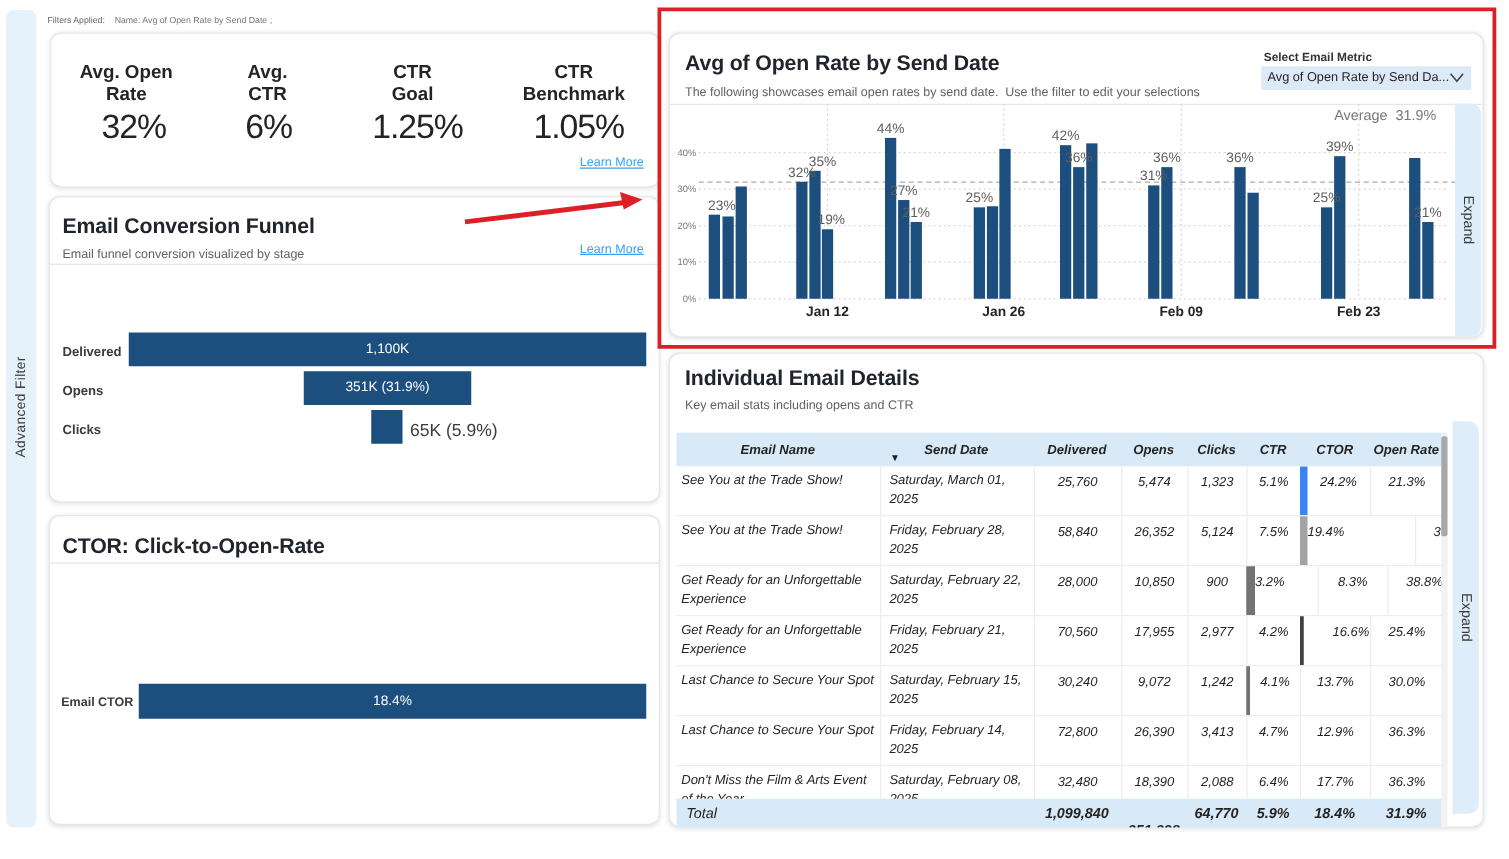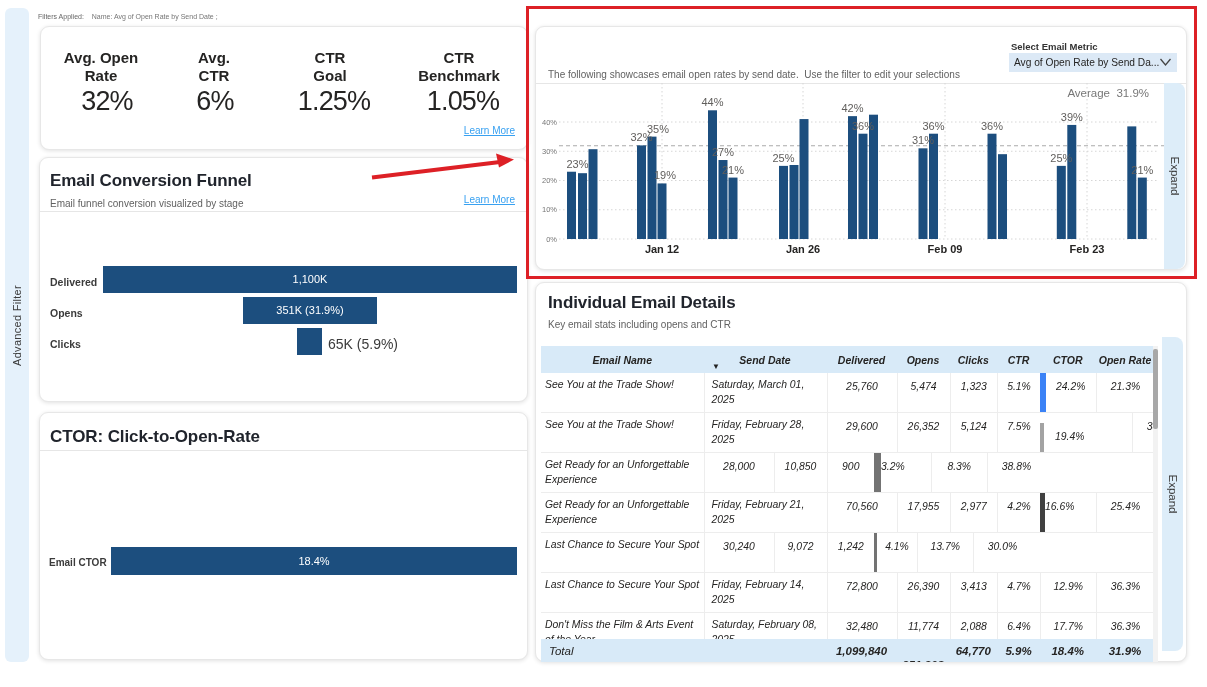--- a/index.html
+++ b/index.html
@@ -51,20 +51,21 @@
 </div>
 
 <div class="card" style="left:39px; top:412px; width:489px; height:248px;">
   <div class="title" style="position:absolute; left:10px; top:14px;">CTOR: Click-to-Open-Rate</div>
   <div class="divider" style="top:37px;"></div>
   <div style="position:absolute; left:9px; top:144px; font-size:10px; font-weight:700; color:#3b3b3b; white-space:nowrap;">Email CTOR</div>
   <div style="position:absolute; left:71px; top:134px; width:406px; height:28px; background:#1c4e7e; color:#fff; font-size:11px; text-align:center; line-height:28px;">18.4%</div>
 </div>
 
 <div class="card" style="left:535px; top:26px; width:652px; height:244px;">
+  <div class="title" style="position:absolute; left:12px; top:14px;">Avg of Open Rate by Send Date</div>
   <div class="subtitle" style="position:absolute; left:12px; top:42px;">The following showcases email open rates by send date.&nbsp; Use the filter to edit your selections</div>
   <div style="position:absolute; left:475px; top:14px; font-size:9.5px; font-weight:700; color:#333;">Select Email Metric</div>
   <div style="position:absolute; left:473px; top:26px; width:168px; height:19px; background:#dce9f6; font-size:10.2px; color:#252423; line-height:19px; padding-left:5px; white-space:nowrap; overflow:hidden;">Avg of Open Rate by Send Da...
     <svg style="position:absolute; right:6px; top:5px;" width="11" height="9" viewBox="0 0 11 9">
         <path d="M0.5 1 L5.5 7 L10.5 1" fill="none" stroke="#444" stroke-width="1.3"></path>
       </svg>
   </div>
   <div class="divider" style="top:56px;"></div>
   <div class="expand-strip" style="right:1px; top:56px; width:21px; height:186px;">
       <span>Expand</span>
@@ -157,48 +158,50 @@
           <div style="width:70px; text-align:center; padding-top:7px;border-left:1px solid #ededed; flex-shrink:0; line-height:14.5px; overflow:hidden;">25,760</div>
           <div style="width:53px; text-align:center; padding-top:7px;border-left:1px solid #ededed; flex-shrink:0; line-height:14.5px; overflow:hidden;">5,474</div>
           <div style="width:47.5px; text-align:center; padding-top:7px;border-left:1px solid #ededed; flex-shrink:0; line-height:14.5px; overflow:hidden;">1,323</div>
           <div style="width:43px; text-align:center; padding-top:7px;border-left:1px solid #ededed; flex-shrink:0; line-height:14.5px; overflow:hidden;">5.1%</div>
           <div style="width:55.5px; text-align:center; padding-top:7px;border-left:6px solid #3b82f6; flex-shrink:0; line-height:14.5px; overflow:hidden;">24.2%</div>
           <div style="width:59px; text-align:center; padding-top:7px;border-left:1px solid #ededed; flex-shrink:0; line-height:14.5px; overflow:hidden;">21.3%</div>
         </div>
         <div style="display:flex; height:40px; border-bottom:1px solid #ededed;">
           <div style="width:162.5px; text-align:left; padding:5px 2px 0 4px; flex-shrink:0; line-height:14.5px; overflow:hidden;">See You at the Trade Show!</div>
           <div style="width:123px; text-align:left; padding:5px 2px 0 7px;border-left:1px solid #ededed; flex-shrink:0; line-height:14.5px; overflow:hidden;">Friday, February 28, 2025</div>
-          <div style="width:70px; text-align:center; padding-top:7px;border-left:1px solid #ededed; flex-shrink:0; line-height:14.5px; overflow:hidden;">29,600</div>
+          <div style="width:70px; text-align:center; padding-top:7px;border-left:1px solid #ededed; flex-shrink:0; line-height:14.5px; overflow:hidden;">58,840</div>
           <div style="width:53px; text-align:center; padding-top:7px;border-left:1px solid #ededed; flex-shrink:0; line-height:14.5px; overflow:hidden;">26,352</div>
           <div style="width:47.5px; text-align:center; padding-top:7px;border-left:1px solid #ededed; flex-shrink:0; line-height:14.5px; overflow:hidden;">5,124</div>
           <div style="width:43px; text-align:center; padding-top:7px;border-left:1px solid #ededed; flex-shrink:0; line-height:14.5px; overflow:hidden;">7.5%</div>
-          <div style="width:55.5px; text-align:center; padding-top:7px;border-left:4px solid #a3a3a3; flex-shrink:0; line-height:14.5px; overflow:hidden;margin-top:10px;">19.4%</div>
+          <div style="width:55.5px; text-align:left; padding-top:7px;border-left:6px solid #a3a3a3; flex-shrink:0; line-height:14.5px; overflow:hidden;">19.4%</div>
           <div style="width:59px; text-align:center; padding-top:7px;border-left:1px solid #ededed; flex-shrink:0; line-height:14.5px; overflow:hidden;margin-left:36px;">38.6%</div>
         </div>
         <div style="display:flex; height:40px; border-bottom:1px solid #ededed;">
           <div style="width:162.5px; text-align:left; padding:5px 2px 0 4px; flex-shrink:0; line-height:14.5px; overflow:hidden;">Get Ready for an Unforgettable Experience</div>
+          <div style="width:123px; text-align:left; padding:5px 2px 0 7px;border-left:1px solid #ededed; flex-shrink:0; line-height:14.5px; overflow:hidden;">Saturday, February 22, 2025</div>
           <div style="width:70px; text-align:center; padding-top:7px;border-left:1px solid #ededed; flex-shrink:0; line-height:14.5px; overflow:hidden;">28,000</div>
           <div style="width:53px; text-align:center; padding-top:7px;border-left:1px solid #ededed; flex-shrink:0; line-height:14.5px; overflow:hidden;">10,850</div>
           <div style="width:47.5px; text-align:center; padding-top:7px;border-left:1px solid #ededed; flex-shrink:0; line-height:14.5px; overflow:hidden;">900</div>
           <div style="width:43px; padding-top:7px;border-left:7px solid #737373; flex-shrink:0; line-height:14.5px; overflow:hidden;">3.2%</div>
           <div style="width:55.5px; text-align:center; padding-top:7px;border-left:1px solid #ededed; flex-shrink:0; line-height:14.5px; overflow:hidden;margin-left:14px;">8.3%</div>
           <div style="width:59px; text-align:center; padding-top:7px;border-left:1px solid #ededed; flex-shrink:0; line-height:14.5px; overflow:hidden;">38.8%</div>
         </div>
         <div style="display:flex; height:40px; border-bottom:1px solid #ededed;">
           <div style="width:162.5px; text-align:left; padding:5px 2px 0 4px; flex-shrink:0; line-height:14.5px; overflow:hidden;">Get Ready for an Unforgettable Experience</div>
           <div style="width:123px; text-align:left; padding:5px 2px 0 7px;border-left:1px solid #ededed; flex-shrink:0; line-height:14.5px; overflow:hidden;">Friday, February 21, 2025</div>
           <div style="width:70px; text-align:center; padding-top:7px;border-left:1px solid #ededed; flex-shrink:0; line-height:14.5px; overflow:hidden;">70,560</div>
           <div style="width:53px; text-align:center; padding-top:7px;border-left:1px solid #ededed; flex-shrink:0; line-height:14.5px; overflow:hidden;">17,955</div>
           <div style="width:47.5px; text-align:center; padding-top:7px;border-left:1px solid #ededed; flex-shrink:0; line-height:14.5px; overflow:hidden;">2,977</div>
           <div style="width:43px; text-align:center; padding-top:7px;border-left:1px solid #ededed; flex-shrink:0; line-height:14.5px; overflow:hidden;">4.2%</div>
-          <div style="width:55.5px; text-align:left; padding-top:7px;border-left:5px solid #404040; flex-shrink:0; line-height:14.5px; overflow:hidden;">16.6%</div>
+          <div style="width:55.5px; text-align:right; padding-top:7px;border-left:3px solid #404040; flex-shrink:0; line-height:14.5px; overflow:hidden;">16.6%</div>
           <div style="width:59px; text-align:center; padding-top:7px;border-left:1px solid #ededed; flex-shrink:0; line-height:14.5px; overflow:hidden;">25.4%</div>
         </div>
         <div style="display:flex; height:40px; border-bottom:1px solid #ededed;">
           <div style="width:162.5px; text-align:left; padding:5px 2px 0 4px; flex-shrink:0; line-height:14.5px; overflow:hidden;">Last Chance to Secure Your Spot</div>
+          <div style="width:123px; text-align:left; padding:5px 2px 0 7px;border-left:1px solid #ededed; flex-shrink:0; line-height:14.5px; overflow:hidden;">Saturday, February 15, 2025</div>
           <div style="width:70px; text-align:center; padding-top:7px;border-left:1px solid #ededed; flex-shrink:0; line-height:14.5px; overflow:hidden;">30,240</div>
           <div style="width:53px; text-align:center; padding-top:7px;border-left:1px solid #ededed; flex-shrink:0; line-height:14.5px; overflow:hidden;">9,072</div>
           <div style="width:47.5px; text-align:center; padding-top:7px;border-left:1px solid #ededed; flex-shrink:0; line-height:14.5px; overflow:hidden;">1,242</div>
           <div style="width:43px; text-align:center; padding-top:7px;border-left:3px solid #737373; flex-shrink:0; line-height:14.5px; overflow:hidden;">4.1%</div>
           <div style="width:55.5px; text-align:center; padding-top:7px;border-left:1px solid #ededed; flex-shrink:0; line-height:14.5px; overflow:hidden;">13.7%</div>
           <div style="width:59px; text-align:center; padding-top:7px;border-left:1px solid #ededed; flex-shrink:0; line-height:14.5px; overflow:hidden;">30.0%</div>
         </div>
         <div style="display:flex; height:40px; border-bottom:1px solid #ededed;">
           <div style="width:162.5px; text-align:left; padding:5px 2px 0 4px; flex-shrink:0; line-height:14.5px; overflow:hidden;">Last Chance to Secure Your Spot</div>
           <div style="width:123px; text-align:left; padding:5px 2px 0 7px;border-left:1px solid #ededed; flex-shrink:0; line-height:14.5px; overflow:hidden;">Friday, February 14, 2025</div>
@@ -206,21 +209,21 @@
           <div style="width:53px; text-align:center; padding-top:7px;border-left:1px solid #ededed; flex-shrink:0; line-height:14.5px; overflow:hidden;">26,390</div>
           <div style="width:47.5px; text-align:center; padding-top:7px;border-left:1px solid #ededed; flex-shrink:0; line-height:14.5px; overflow:hidden;">3,413</div>
           <div style="width:43px; text-align:center; padding-top:7px;border-left:1px solid #ededed; flex-shrink:0; line-height:14.5px; overflow:hidden;">4.7%</div>
           <div style="width:55.5px; text-align:center; padding-top:7px;border-left:1px solid #ededed; flex-shrink:0; line-height:14.5px; overflow:hidden;">12.9%</div>
           <div style="width:59px; text-align:center; padding-top:7px;border-left:1px solid #ededed; flex-shrink:0; line-height:14.5px; overflow:hidden;">36.3%</div>
         </div>
         <div style="display:flex; height:40px; border-bottom:1px solid #ededed;">
           <div style="width:162.5px; text-align:left; padding:5px 2px 0 4px; flex-shrink:0; line-height:14.5px; overflow:hidden;">Don't Miss the Film &amp; Arts Event of the Year</div>
           <div style="width:123px; text-align:left; padding:5px 2px 0 7px;border-left:1px solid #ededed; flex-shrink:0; line-height:14.5px; overflow:hidden;">Saturday, February 08, 2025</div>
           <div style="width:70px; text-align:center; padding-top:7px;border-left:1px solid #ededed; flex-shrink:0; line-height:14.5px; overflow:hidden;">32,480</div>
-          <div style="width:53px; text-align:center; padding-top:7px;border-left:1px solid #ededed; flex-shrink:0; line-height:14.5px; overflow:hidden;">11,774</div>
+          <div style="width:53px; text-align:center; padding-top:7px;border-left:1px solid #ededed; flex-shrink:0; line-height:14.5px; overflow:hidden;">18,390</div>
           <div style="width:47.5px; text-align:center; padding-top:7px;border-left:1px solid #ededed; flex-shrink:0; line-height:14.5px; overflow:hidden;">2,088</div>
           <div style="width:43px; text-align:center; padding-top:7px;border-left:1px solid #ededed; flex-shrink:0; line-height:14.5px; overflow:hidden;">6.4%</div>
           <div style="width:55.5px; text-align:center; padding-top:7px;border-left:1px solid #ededed; flex-shrink:0; line-height:14.5px; overflow:hidden;">17.7%</div>
           <div style="width:59px; text-align:center; padding-top:7px;border-left:1px solid #ededed; flex-shrink:0; line-height:14.5px; overflow:hidden;">36.3%</div>
         </div>
       </div>
       <div style="display:flex; background:#d8eaf8; height:23px; align-items:center; font-size:11.5px;">
         <div style="width:162.5px; text-align:left; padding-left:8px; flex-shrink:0; font-weight:400;">Total</div>
         <div style="width:123px; text-align:left; padding-left:8px; flex-shrink:0; font-weight:600;"></div>
         <div style="width:70px; text-align:center;  flex-shrink:0; font-weight:600;">1,099,840</div>

